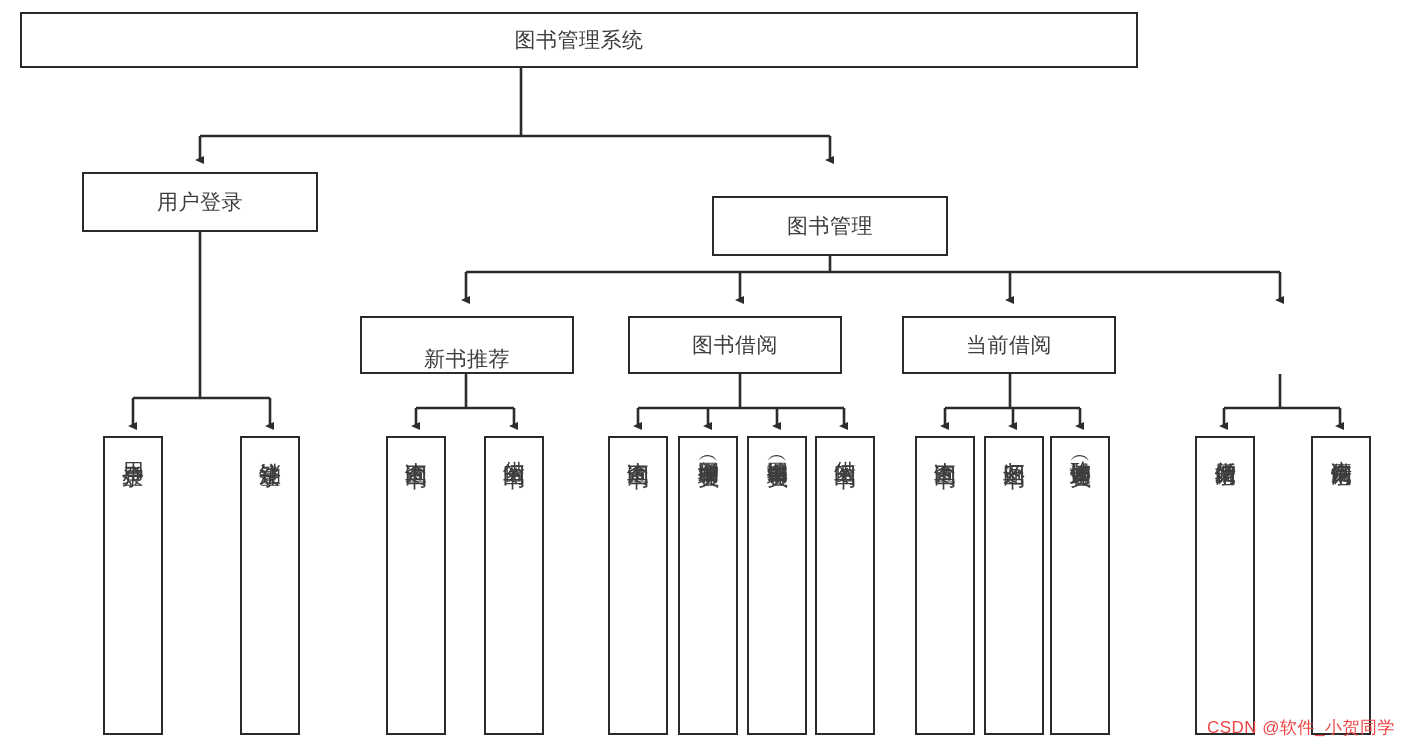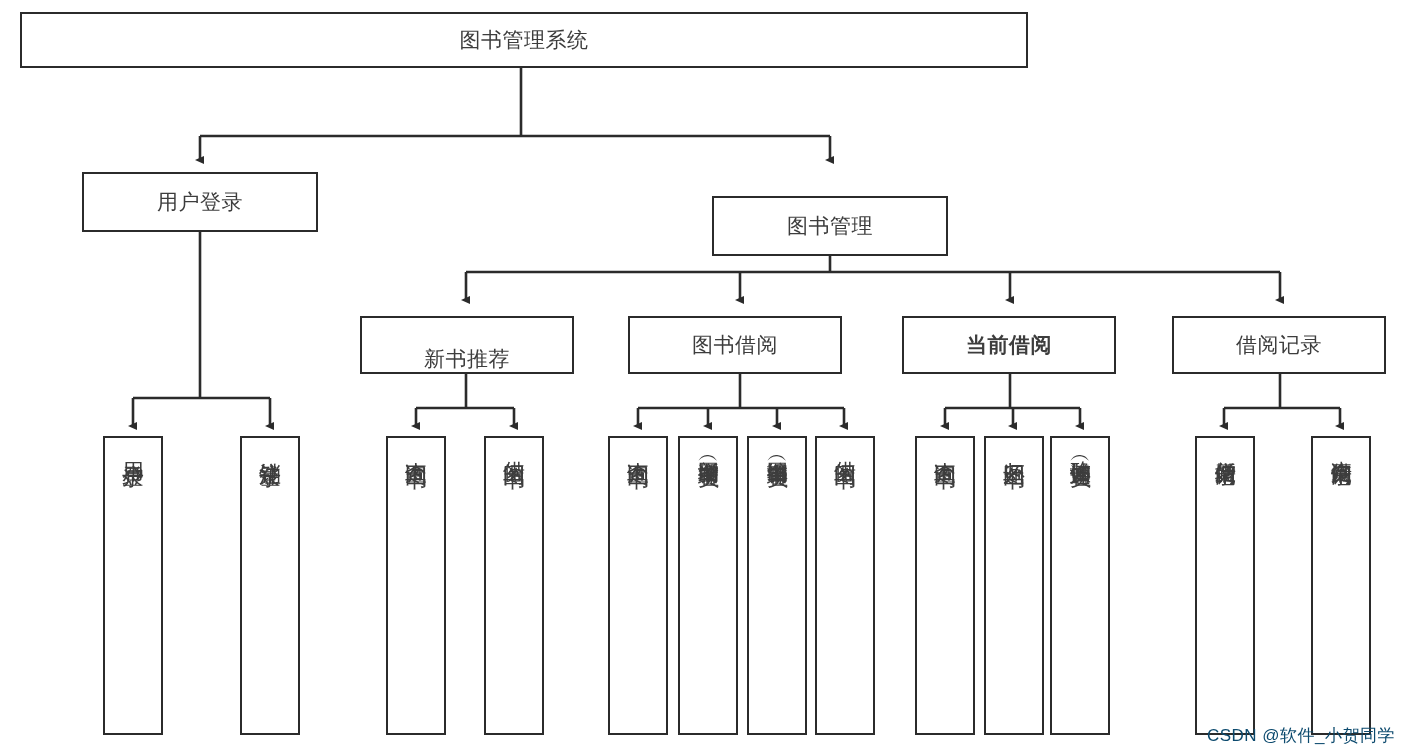--- a/index.html
+++ b/index.html
@@ -58,23 +58,23 @@
     white-space: nowrap;
     margin: 0 auto;
   }
   .node.vert.tall .lbl {
     font-size: 21px;
     letter-spacing: 1px;
   }
   #watermark {
     position: absolute;
     right: 10px;
-    bottom: 0;
+    bottom: 8px;
     font-size: 17px;
-    color: #0c4a6e;
+    color: #ef4444;
     letter-spacing: 0.5px;
     z-index: 5;
     white-space: nowrap;
   }
 </style>
 </head>
 <body>
 
 <div id="canvas">
 
@@ -121,42 +121,39 @@
       <path d="M1013,408 L1013,426" marker-end="url(#arrow)"></path>
       <path d="M1080,408 L1080,426" marker-end="url(#arrow)"></path>
 
       <path d="M1280,374 L1280,408"></path>
       <path d="M1224,408 L1340,408"></path>
       <path d="M1224,408 L1224,426" marker-end="url(#arrow)"></path>
       <path d="M1340,408 L1340,426" marker-end="url(#arrow)"></path>
     </g>
   </svg>
 
-  <div class="node horiz" style="left:20px; top:12px; width:1008px; height:56px;">
+  <div class="node horiz" style="left:20px; top:12px; width:1118px; height:56px;">
     <span class="lbl">图书管理系统</span>
   </div>
 
   <div class="node horiz" style="left:82px; top:172px; width:236px; height:60px;">
     <span class="lbl">用户登录</span>
   </div>
   <div class="node horiz" style="left:712px; top:172px; width:236px; height:60px;margin-top:24px;">
     <span class="lbl">图书管理</span>
   </div>
 
   <div class="node horiz" style="left:360px; top:316px; width:214px; height:58px;align-items:flex-end;">
     <span class="lbl">新书推荐</span>
   </div>
   <div class="node horiz" style="left:628px; top:316px; width:214px; height:58px;">
     <span class="lbl">图书借阅</span>
   </div>
-  <div class="node horiz" style="left:902px; top:316px; width:214px; height:58px;font-weight:bold;">
+  <div class="node horiz" style="left:902px; top:316px; width:214px; height:58px;">
     <span class="lbl">当前借阅</span>
-  </div>
-  <div class="node horiz" style="left:1172px; top:316px; width:214px; height:58px;">
-    <span class="lbl">借阅记录</span>
   </div>
 
   <div class="node vert" style="left:103px; top:436px; width:60px; height:299px;">
     <span class="lbl">用户登录</span>
   </div>
   <div class="node vert" style="left:240px; top:436px; width:60px; height:299px;">
     <span class="lbl">注销登录</span>
   </div>
 
   <div class="node vert" style="left:386px; top:436px; width:60px; height:299px;">

